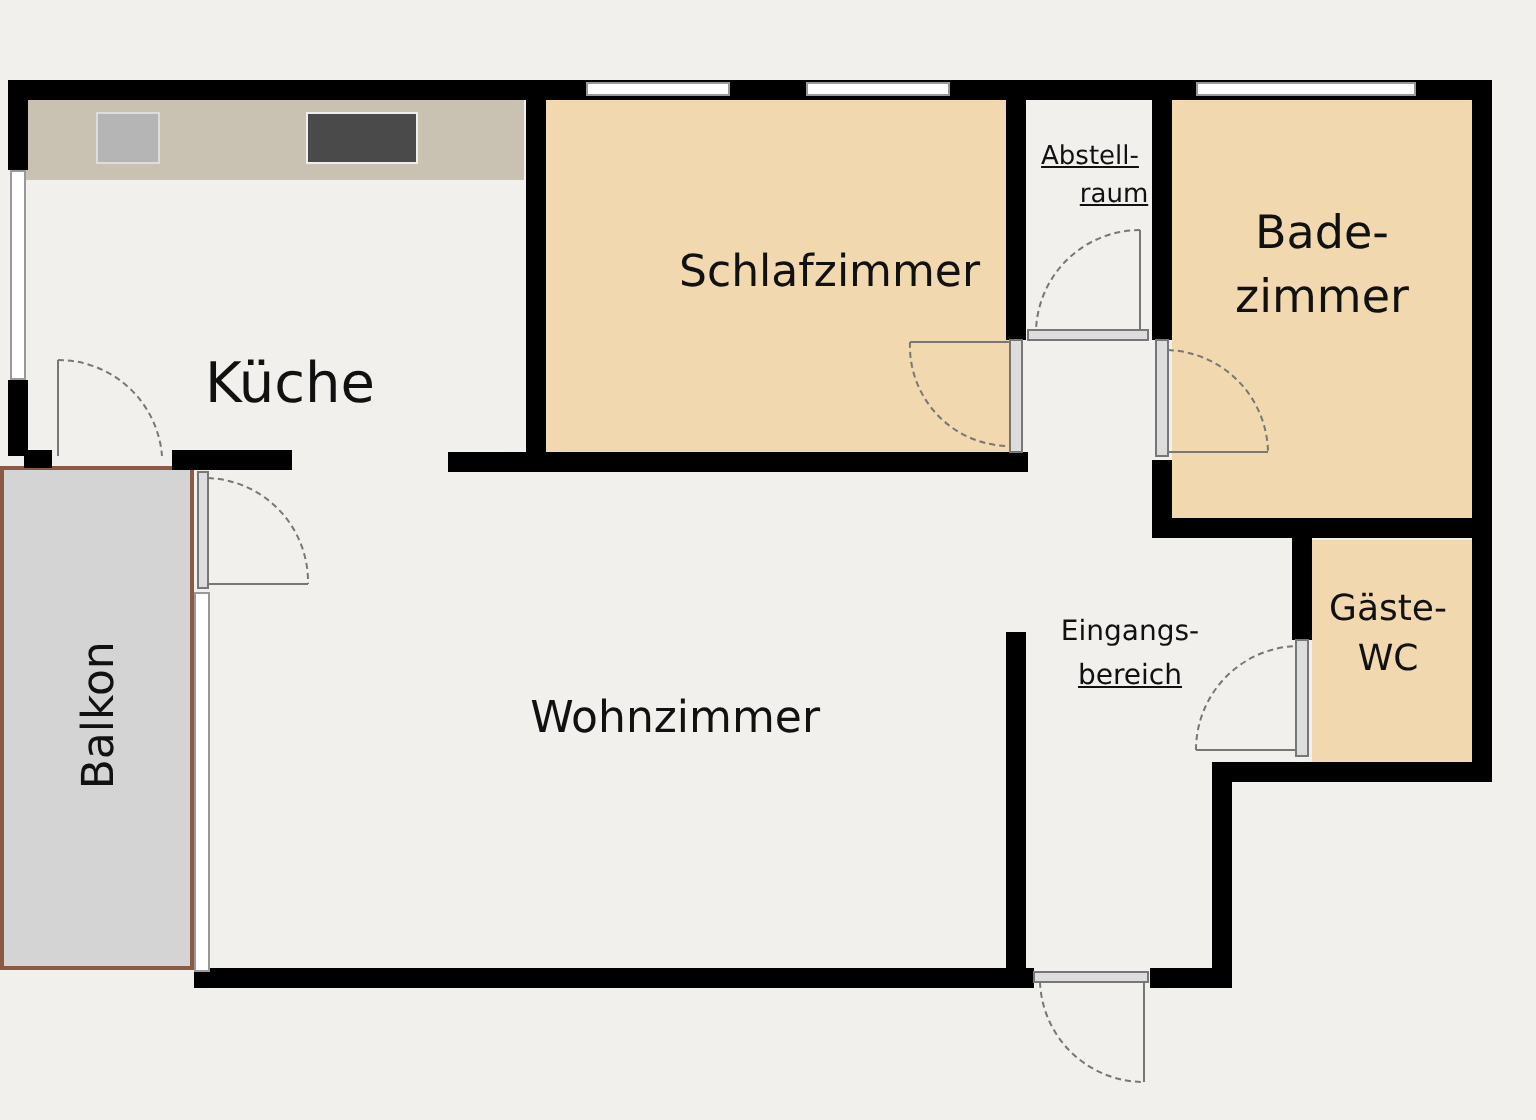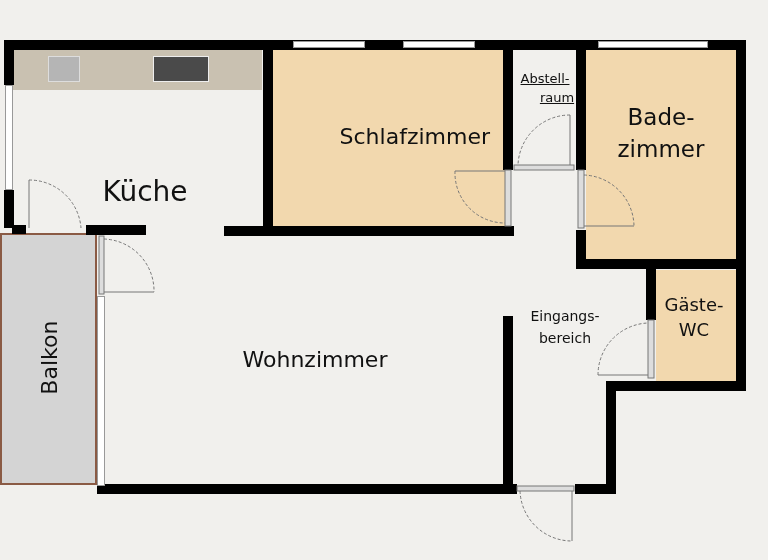--- a/index.html
+++ b/index.html
@@ -90,16 +90,16 @@
 <div class="label" style="left:606px;top:104px;width:110px;font-size:23px;">
   <div>Bade-</div>
   <div style="margin-top:6px;">zimmer</div>
 </div>
 <div class="label" style="left:654px;top:295px;width:80px;font-size:18px;">
   <div>Gäste-</div>
   <div style="margin-top:4px;">WC</div>
 </div>
 <div class="label" style="left:522px;top:308px;width:86px;font-size:14px;">
   <div>Eingangs-</div>
-  <div style="margin-top:6px;">bereich</div>
+  <div style="margin-top:6px;text-decoration:underline;">bereich</div>
 </div>
-<div class="label" style="left:220px;top:347px;width:190px;font-size:22px;">Wohnzimmer</div>
+<div class="label" style="left:220px;top:347px;width:190px;font-size:22px;text-align:right;">Wohnzimmer</div>
 <div class="label" style="left:0px;top:345px;width:100px;font-size:22px;transform:rotate(-90deg);">Balkon</div>
 
 </body></html>

